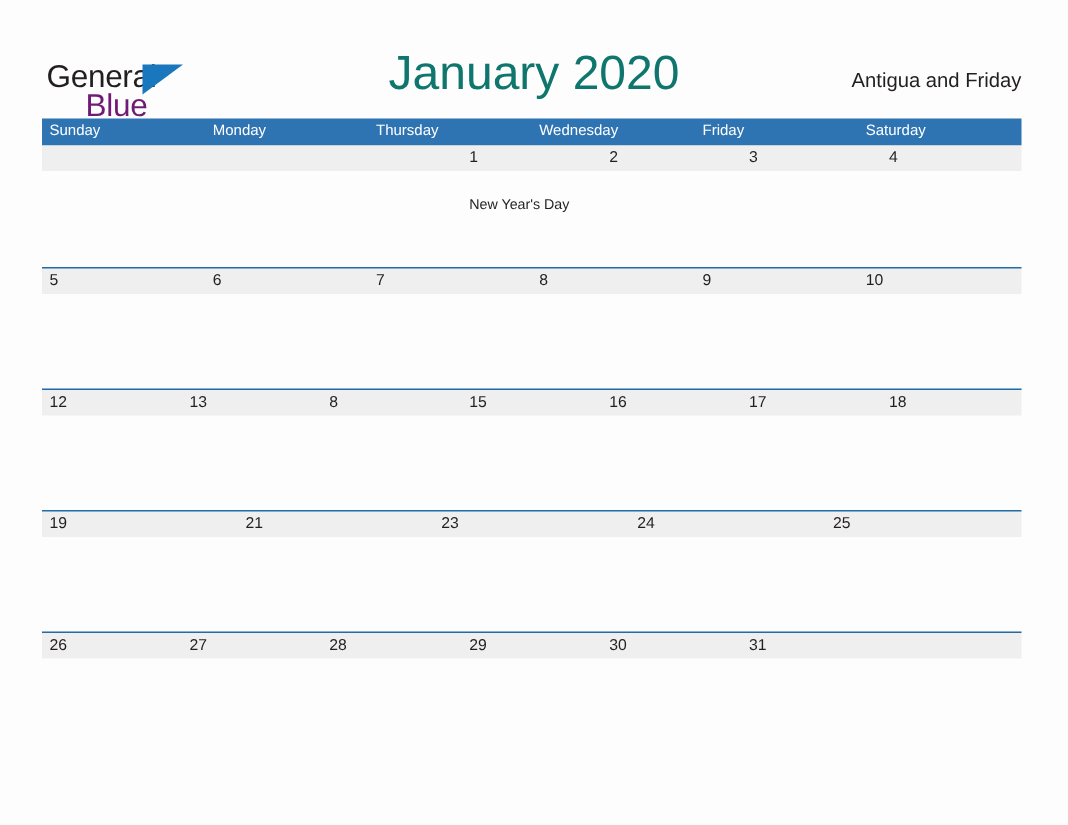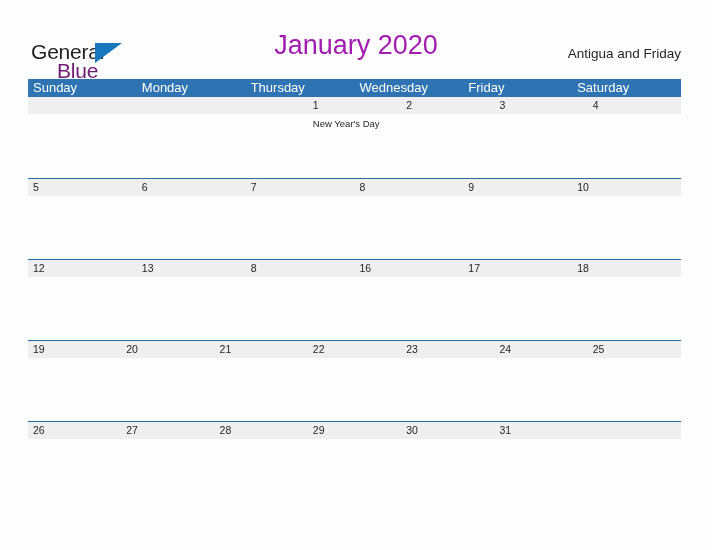--- a/index.html
+++ b/index.html
@@ -56,22 +56,22 @@
     border-left: 27px solid #1877bd;
     border-bottom: 20px solid transparent;
   }
 
   .title {
     position: absolute;
     left: 0;
     right: 0;
     top: 30px;
     text-align: center;
-    font-size: 27px;
-    color: #a21caf;
+    font-size: 32px;
+    color: #0f766e;
     font-weight: normal;
     margin: 0;
   }
 
   .country {
     position: absolute;
     right: 31px;
     top: 46px;
     font-size: 13.5px;
     color: #231f20;
@@ -86,21 +86,21 @@
   }
 
   .weekday-row {
     display: flex;
     background: #2e73b2;
     height: 18px;
   }
   .weekday {
     flex: 1 1 0;
     color: #ffffff;
-    font-size: 13px;
+    font-size: 10px;
     line-height: 18px;
     padding-left: 5px;
     box-sizing: border-box;
     white-space: nowrap;
     overflow: hidden;
   }
 
   .week-row {
     position: relative;
     height: 81px;
@@ -138,21 +138,21 @@
     height: 17px;
   }
   .week-row.ruled .day-num {
     line-height: 18px;
   }
   .day-event {
     font-size: 9.5px;
     color: #231f20;
     line-height: 13px;
     display: block;
-    padding-top: 3px;
+    padding-top: 16px;
     white-space: nowrap;
   }
   .empty .day-num,
   .empty .day-event {
     visibility: hidden;
   }
 </style>
 </head>
 <body>
 
@@ -238,44 +238,41 @@
           <div class="day-cell">
             <span class="day-num">12</span>
           </div>
           <div class="day-cell">
             <span class="day-num">13</span>
           </div>
           <div class="day-cell">
             <span class="day-num">8</span>
           </div>
           <div class="day-cell">
+            <span class="day-num">15</span>
+          </div>
+          <div class="day-cell">
             <span class="day-num">16</span>
           </div>
           <div class="day-cell">
             <span class="day-num">17</span>
           </div>
           <div class="day-cell">
             <span class="day-num">18</span>
           </div>
         </div>
       </div>
       <div class="week-row ruled">
         <div class="band"></div>
         <div class="cells">
           <div class="day-cell">
             <span class="day-num">19</span>
           </div>
           <div class="day-cell">
-            <span class="day-num">20</span>
-          </div>
-          <div class="day-cell">
             <span class="day-num">21</span>
-          </div>
-          <div class="day-cell">
-            <span class="day-num">22</span>
           </div>
           <div class="day-cell">
             <span class="day-num">23</span>
           </div>
           <div class="day-cell">
             <span class="day-num">24</span>
           </div>
           <div class="day-cell">
             <span class="day-num">25</span>
           </div>

